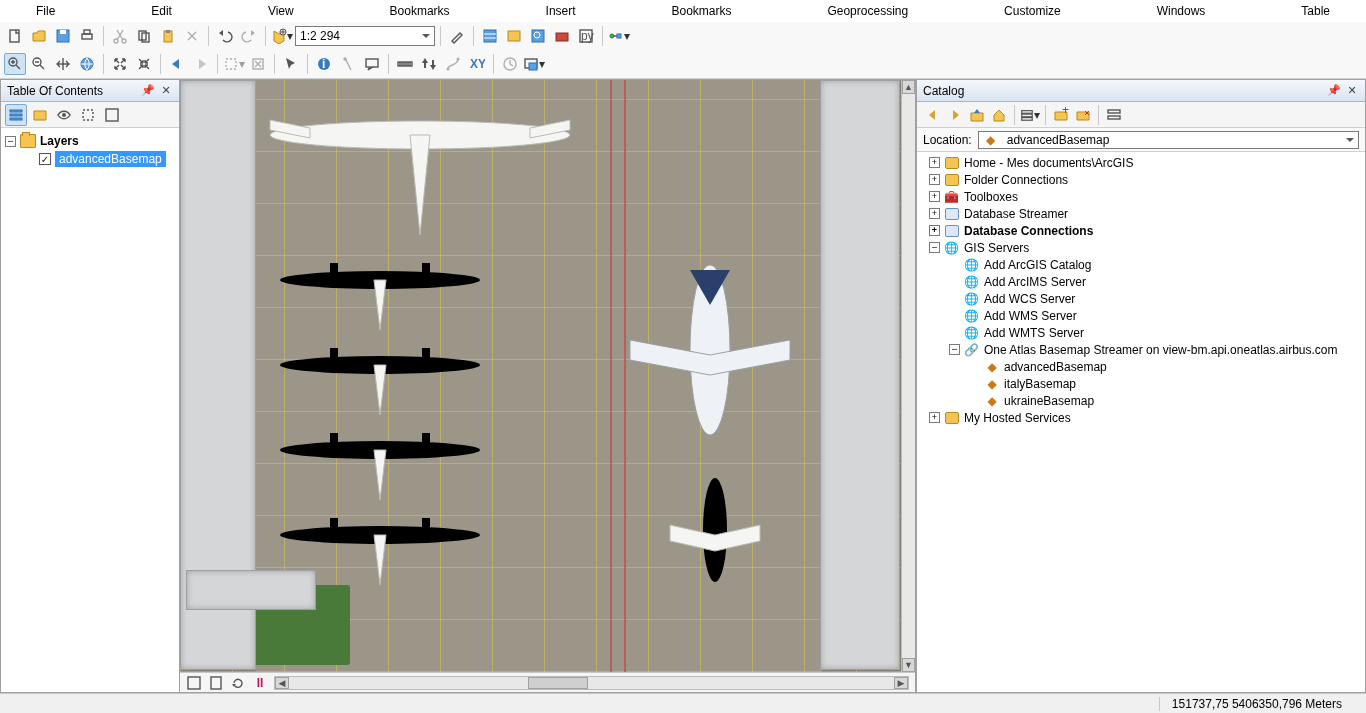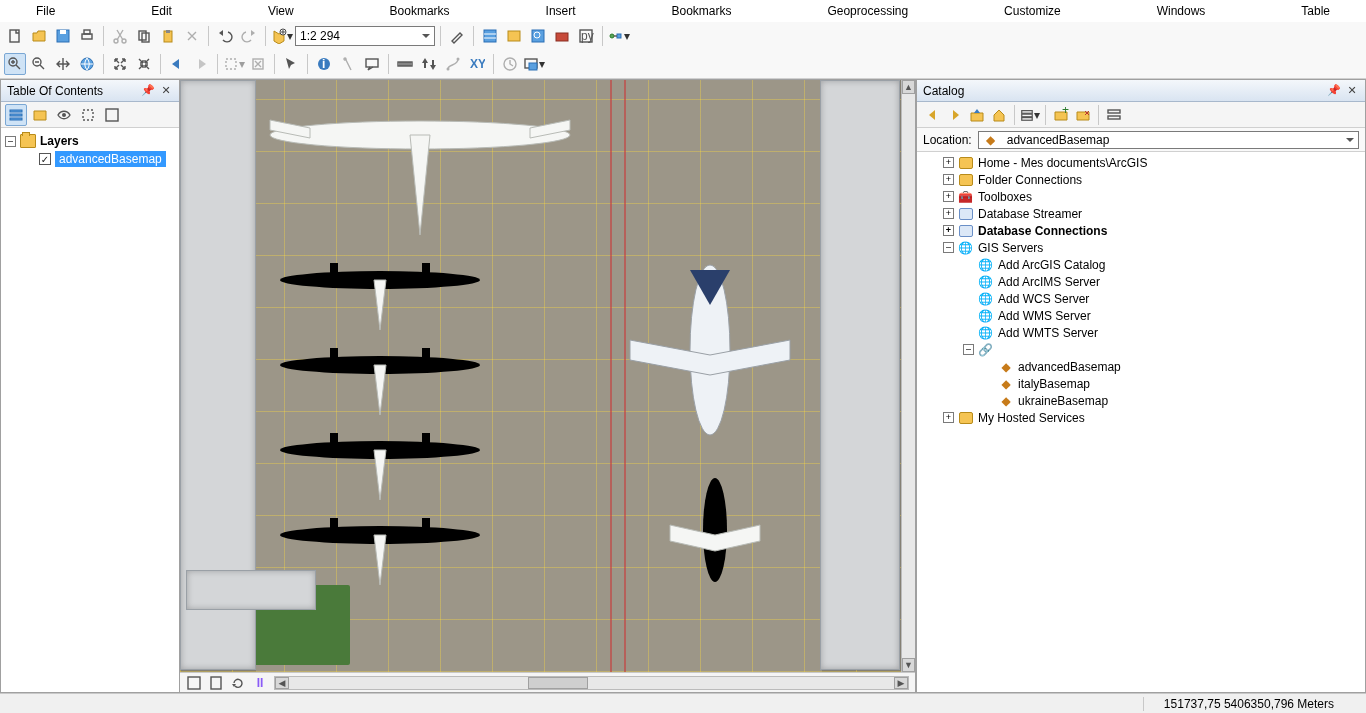--- a/index.html
+++ b/index.html
@@ -62,34 +62,34 @@
   .scroll-v{position:absolute;right:0;top:0;bottom:0;width:14px;background:#e8e8e8;border-left:1px solid #bbb;}
   .scroll-v .arr{position:absolute;left:0;right:0;height:14px;background:#d8d8d8;border:1px solid #a0a0a0;display:flex;align-items:center;justify-content:center;font-size:9px;color:#555;}
   .scroll-v .arr.u{top:0;} .scroll-v .arr.d{bottom:0;}
 
   
   .catalog { width: 450px; }
   .catalog-toolbar { height: 26px; display:flex; align-items:center; gap:2px; padding:0 6px; border-bottom:1px solid #d0d0d0; background:#f5f5f5;}
   .catalog-toolbar .tb-btn{width:20px;height:20px;}
   .location-row { height:24px; display:flex; align-items:center; gap:6px; padding:0 6px; border-bottom:1px solid #d0d0d0; background:#f9f9f9;}
   .location-row .loc-input { flex:1; height:18px; border:1px solid #7a7a7a; background:#fff; display:flex; align-items:center; padding:0 4px; justify-content:space-between;}
-  .catalog-body { flex:1; overflow:auto; padding: 2px 4px; margin-left: 14px; }
+  .catalog-body { flex:1; overflow:auto; padding: 2px 4px; }
   .catalog-body .tree-row{height:17px;}
   .expander.plus::before{content:"+";} .expander.minus::before{content:"–";}
   .ci{width:16px;height:14px;display:inline-flex;align-items:center;justify-content:center;margin-right:4px;}
   .globe{color:#3a7bbf;}
   .node-icon{width:14px;height:12px;border-radius:2px;}
   .yellow{background:#f5c453;border:1px solid #b88b1a;}
   .blue-db{background:#dce8f7;border:1px solid #6a8fc7;}
   .wmsi{color:#c77b1a;}
   .svr{color:#3a7bbf;}
 
   
   .statusbar { height:20px; background:#f0f0f0; border-top:1px solid #c8c8c8; display:flex; align-items:center; justify-content:flex-end; padding:0 12px; gap:6px;}
-  .statusbar .cell{ padding:0 20px; border-left:1px solid #c8c8c8;}
+  .statusbar .cell{ padding:0 12px; border-left:1px solid #c8c8c8;}
 
   
   .ico{stroke:#555;stroke-width:1.4;fill:none;}
   .icof{fill:#555;}
   .ico-blue{stroke:#2a6fb5;fill:#5aa0e0;}
   .ico-yel{fill:#f5c453;stroke:#b88b1a;}
   .ico-green{fill:#5aa45a;stroke:#2a7a2a;}
   .disabled{opacity:.45;}
 </style>
 </head>
@@ -479,21 +479,21 @@
           <svg viewBox="0 0 16 16">
             <rect class="ico" x="3" y="2" width="10" height="12"></rect>
           </svg>
         </span>
       <span class="tb-btn" style="width:16px;height:16px;">
           <svg viewBox="0 0 16 16">
             <path class="ico" d="M4 8a4 4 0 1 1 1 3" fill="none"></path>
             <path class="icof" d="M4 12l-2-3h4z"></path>
           </svg>
         </span>
-      <span class="tb-btn" style="width:16px;height:16px;color:#8b5cf6;">
+      <span class="tb-btn" style="width:16px;height:16px;color:#be185d;">
           <b>II</b>
         </span>
       <div class="scroll-h">
         <div class="arr l">◀</div>
         <div class="thumb"></div>
         <div class="arr r">▶</div>
       </div>
     </div>
   </div>
 
@@ -625,20 +625,21 @@
           <span>Add WMS Server</span>
         </div>
         <div class="tree-row" style="padding-left: 28px;">
           <span style="display:inline-block;width:15px;"></span>
           <span class="ci svr">🌐</span>
           <span>Add WMTS Server</span>
         </div>
         <div class="tree-row" style="padding-left: 28px;">
           <span class="expander minus"></span>
           <span class="ci svr">🔗</span>
+          <span>One Atlas Basemap Streamer on view-bm.api.oneatlas.airbus.com</span>
         </div>
         <div class="tree-row" style="padding-left: 48px;">
           <span style="display:inline-block;width:15px;"></span>
           <span class="ci wmsi">◆</span>
           <span>advancedBasemap</span>
         </div>
         <div class="tree-row" style="padding-left: 48px;">
           <span style="display:inline-block;width:15px;"></span>
           <span class="ci wmsi">◆</span>
           <span>italyBasemap</span>

